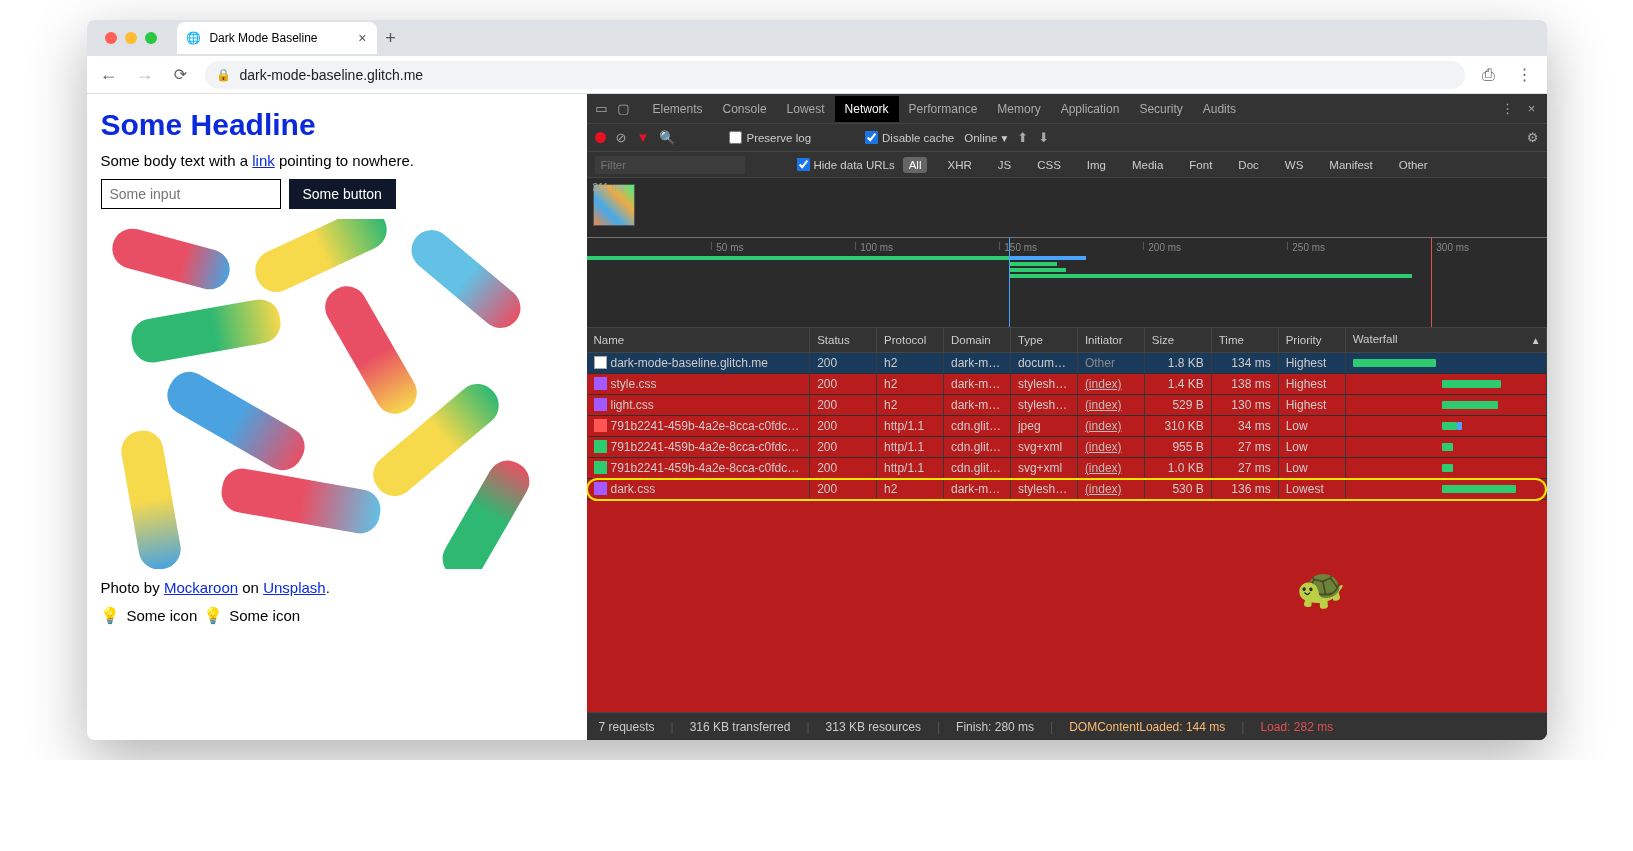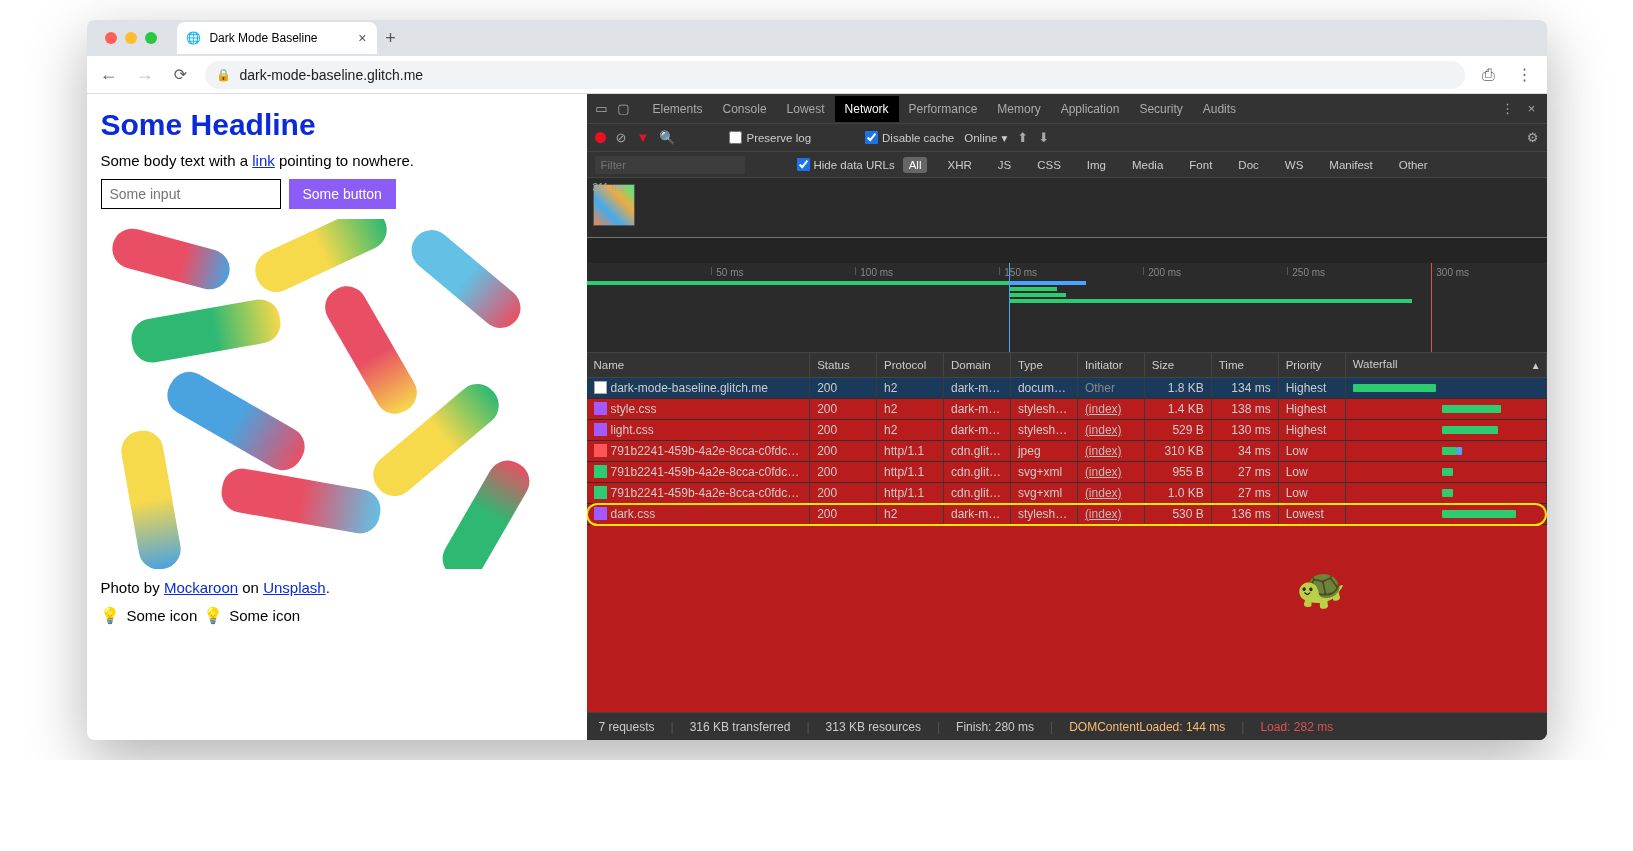--- a/index.html
+++ b/index.html
@@ -18,21 +18,21 @@
 .reload { font-size: 16px; }
 .omnibox { flex: 1; height: 28px; background: #f1f3f4; border-radius: 14px; display: flex; align-items: center; padding: 0 12px; font-size: 14px; color: #202124; gap: 8px; }
 .lock-icon { font-size: 12px; color: #5f6368; }
 .tb-icon { width: 24px; text-align: center; color: #5f6368; font-size: 16px; cursor: pointer; }
 .content-area { flex: 1; display: flex; overflow: hidden; }
 .page { width: 500px; background: #fff; padding: 14px; display: flex; flex-direction: column; gap: 10px; font-size: 15px; color: #000; }
 .page h1 { color: #0a2adb; font-size: 30px; font-weight: 700; }
 .page a { color: #0a2adb; text-decoration: underline; }
 .input-row { display: flex; gap: 8px; }
 .page input[type=text] { border: 1.5px solid #000; padding: 6px 8px; font-size: 14px; width: 180px; }
-.page button { background: #8b5cf6; color: #fff; border: none; padding: 7px 14px; font-size: 14px; cursor: pointer; }
+.page button { background: #0f172a; color: #fff; border: none; padding: 7px 14px; font-size: 14px; cursor: pointer; }
 .hero-img { width: 466px; height: 350px; border-radius: 2px; position: relative; overflow: hidden; }
 .worm { position: absolute; border-radius: 20px; }
 .caption { font-size: 15px; }
 .icon-row { display: flex; gap: 6px; align-items: center; font-size: 15px; }
 .bulb { font-size: 16px; }
 
 .devtools { flex: 1; background: #242424; color: #ccc; font-size: 12px; display: flex; flex-direction: column; font-family: "Helvetica Neue", Arial, sans-serif; }
 .dt-tabs { height: 30px; background: #333; display: flex; align-items: center; gap: 2px; padding: 0 6px; border-bottom: 1px solid #444; }
 .dt-inspect-icons { display: flex; gap: 4px; padding-right: 8px; }
 .dt-ic { width: 18px; height: 18px; color: #aaa; cursor: pointer; display: flex; align-items: center; justify-content: center; font-size: 13px; }
@@ -48,21 +48,21 @@
 .throttle { display:flex; align-items:center; gap:4px; color:#ccc; font-size:11.5px; }
 .gear { margin-left: auto; }
 .dt-filter { height: 26px; background: #333; display: flex; align-items: center; gap: 8px; padding: 0 8px; border-bottom: 1px solid #444; font-size: 11.5px; }
 .filter-input { background: #3c3c3c; border: none; color: #ccc; padding: 3px 6px; width: 150px; font-size: 11.5px; }
 .ft-chip { padding: 2px 6px; color: #ccc; cursor: pointer; border-radius: 3px; }
 .ft-chip.sel { background: #666; color: #fff; }
 .dt-timeline { height: 60px; background: #2b2b2b; border-bottom: 1px solid #737373; position: relative; }
 .thumb-strip { height: 56px; display:flex; }
 .thumb { width: 42px; height: 42px; margin: 6px; background: linear-gradient(45deg,#e84,#4ae,#ea4,#4e8); border: 1px solid #555; }
 .timestamp-label { position: absolute; top: 4px; left: 6px; font-size: 10px; color: #aaa; }
-.ruler { height: 90px; background: #2b2b2b; border-bottom: 1px solid #444; position: relative; font-size: 10px; color: #888; margin-top: 25px; }
+.ruler { height: 90px; background: #2b2b2b; border-bottom: 1px solid #444; position: relative; font-size: 10px; color: #888; }
 .tick { position: absolute; top: 4px; border-left: 1px solid #555; height: 8px; padding-left: 4px; }
 .waves { position: absolute; top: 18px; left: 0; right: 0; }
 .wbar { position: absolute; height: 4px; background: #2ecc71; }
 .vline-blue { position:absolute; top:0; bottom:0; width:1px; background:#4aa3ff; }
 .vline-red { position:absolute; top:0; bottom:0; width:1px; background:#e05050; }
 .dt-table { flex: 1; overflow: hidden; position: relative; background:#b91c1c; }
 table.net { width: 100%; border-collapse: collapse; font-size: 12px; color: #ccc; }
 table.net th { text-align: left; padding: 5px 7px; background: #333; border-right: 1px solid #444; border-bottom: 1px solid #444; font-weight: 400; font-size: 11.5px; }
 table.net td { padding: 3px 7px; border-right: 1px solid #3a3a3a; border-bottom: 1px solid #2f2f2f; white-space: nowrap; overflow: hidden; text-overflow: ellipsis; max-width: 0; }
 table.net tr.hl-blue td { background: #1a3a5c; }

